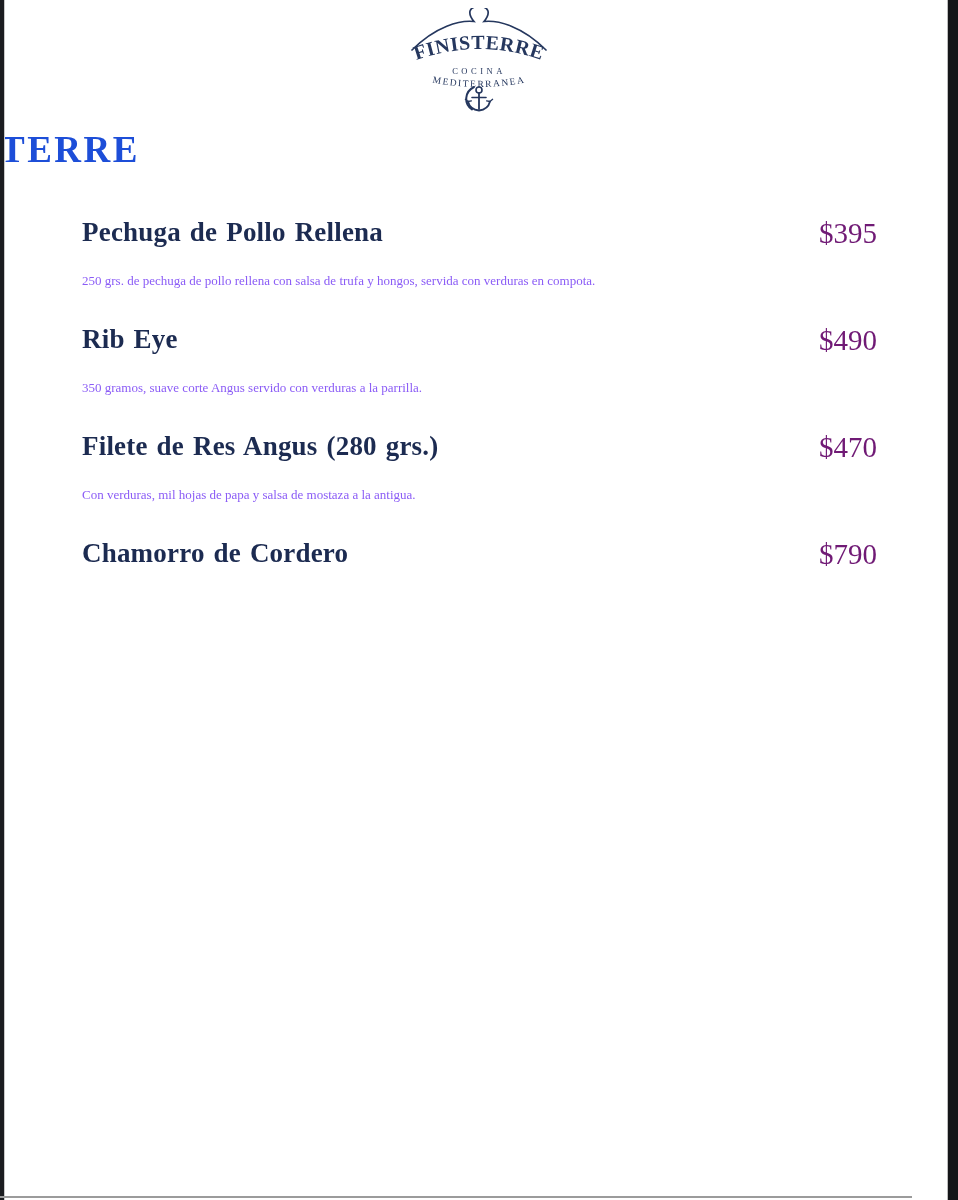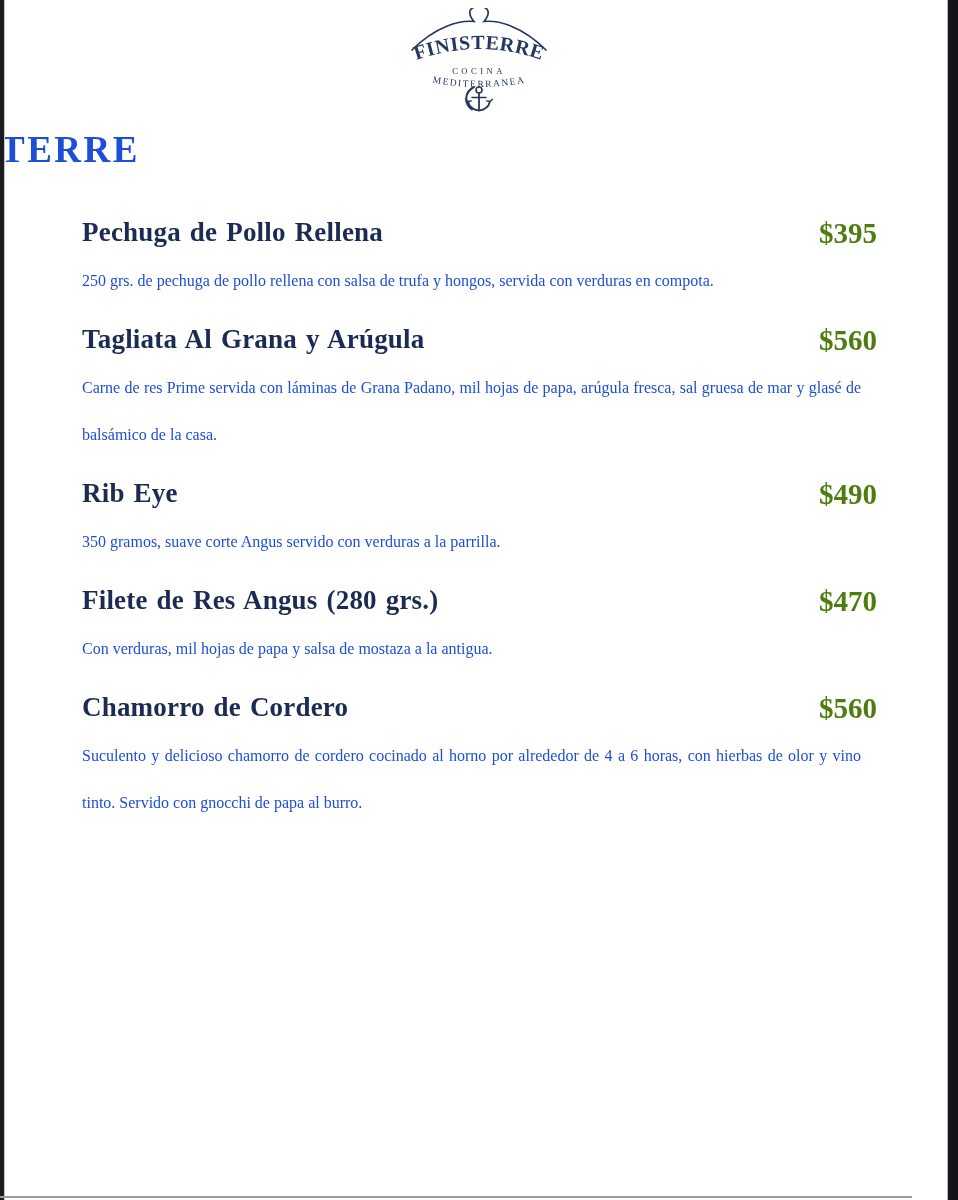--- a/index.html
+++ b/index.html
@@ -57,29 +57,29 @@
   .item-name {
     margin: 0;
     font-size: 27px;
     font-weight: bold;
     color: #1c2b51;
     letter-spacing: 0.2px;
     word-spacing: 2px;
   }
   .item-price {
     font-size: 29px;
-    font-weight: bold;
-    color: #4d7c0f;
+    font-weight: normal;
+    color: #701a75;
     white-space: nowrap;
   }
   .item-desc {
     margin: 7px 16px 0 0;
-    font-size: 16px;
+    font-size: 13px;
     line-height: 47px;
-    color: #1d4ed8;
+    color: #8b5cf6;
     text-align: justify;
     text-justify: inter-word;
     hyphens: none;
   }
 </style>
 </head>
 <body>
 
 <div class="page">
 
@@ -123,27 +123,20 @@
   <main class="menu">
 
     <section class="item">
       <div class="item-row">
         <h2 class="item-name">Pechuga de Pollo Rellena</h2>
         <span class="item-price">$395</span>
       </div>
       <p class="item-desc">250 grs. de pechuga de pollo rellena con salsa de trufa y hongos, servida con verduras en compota.</p>
     </section>
 
-    <section class="item">
-      <div class="item-row">
-        <h2 class="item-name">Tagliata Al Grana y Arúgula</h2>
-        <span class="item-price">$560</span>
-      </div>
-      <p class="item-desc">Carne de res Prime servida con láminas de Grana Padano, mil hojas de papa, arúgula fresca, sal gruesa de mar y glasé de balsámico de la casa.</p>
-    </section>
 
 
 
     <section class="item">
       <div class="item-row">
         <h2 class="item-name">Rib Eye</h2>
         <span class="item-price">$490</span>
       </div>
       <p class="item-desc">350 gramos, suave corte Angus servido con verduras a la parrilla.</p>
     </section>
@@ -152,19 +145,18 @@
       <div class="item-row">
         <h2 class="item-name">Filete de Res Angus (280 grs.)</h2>
         <span class="item-price">$470</span>
       </div>
       <p class="item-desc">Con verduras, mil hojas de papa y salsa de mostaza a la antigua.</p>
     </section>
 
     <section class="item">
       <div class="item-row">
         <h2 class="item-name">Chamorro de Cordero</h2>
-        <span class="item-price">$560</span>
+        <span class="item-price">$790</span>
       </div>
-      <p class="item-desc">Suculento y delicioso chamorro de cordero cocinado al horno por alrededor de 4 a 6 horas, con hierbas de olor y vino tinto. Servido con gnocchi de papa al burro.</p>
     </section>
 
   </main>
 </div>
 
 </body></html>

